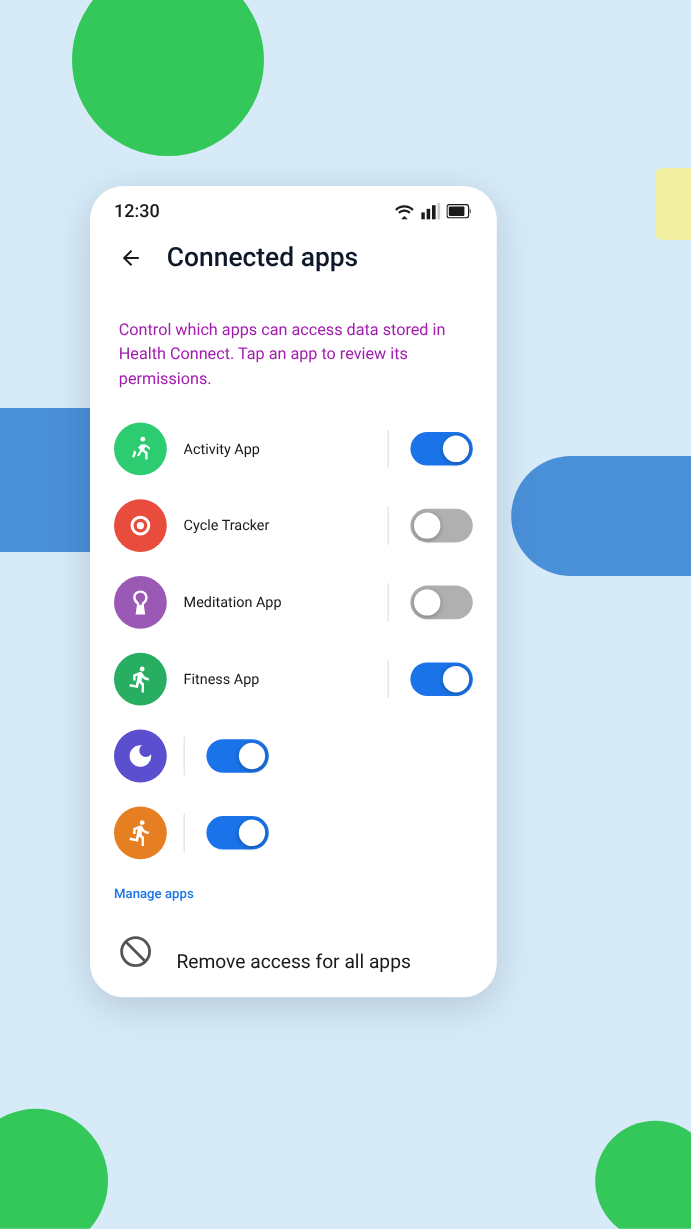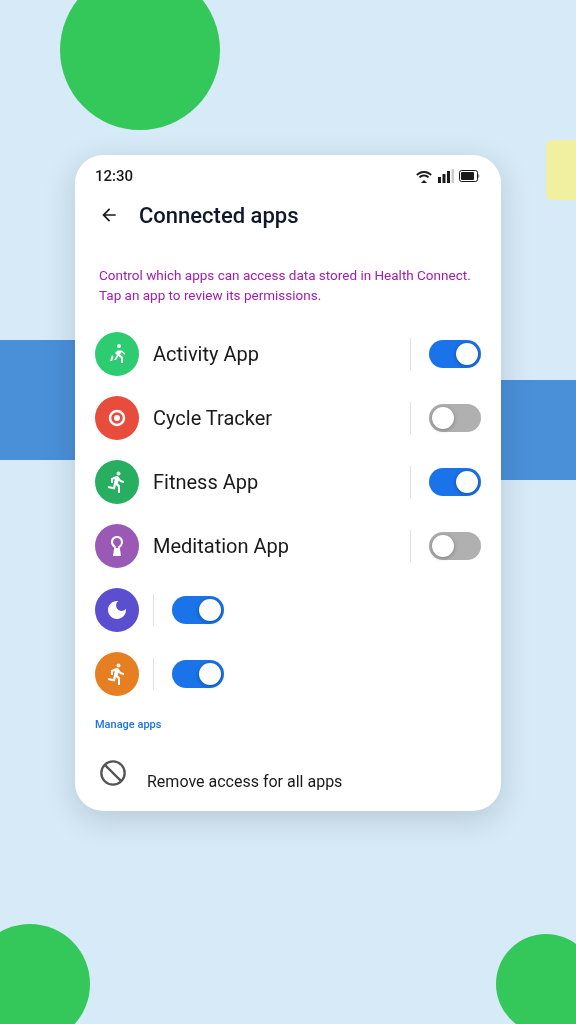--- a/index.html
+++ b/index.html
@@ -72,21 +72,21 @@
       height: 100px;
       background: #34c759;
       border-radius: 50%;
     }
 
     
     .phone-card {
       position: absolute;
       top: 155px;
       left: 75px;
-      width: 426px;
+      width: 339px;
       background: #ffffff;
       border-radius: 28px;
       box-shadow: 0 8px 32px rgba(0,0,0,0.15);
       overflow: hidden;
     }
 
     
     .status-bar {
       display: flex;
       justify-content: space-between;
@@ -161,21 +161,21 @@
       flex-shrink: 0;
     }
 
     .app-icon svg {
       width: 24px;
       height: 24px;
       fill: white;
     }
 
     .app-name {
-      font-size: 20px;
+      font-size: 12px;
       color: #1a1a1a;
       flex: 1;
     }
 
     .divider-line {
       width: 1px;
       height: 32px;
       background: #e0e0e0;
       margin-right: 4px;
     }
@@ -319,41 +319,41 @@
         </svg>
       </div>
       <span class="app-name">Cycle Tracker</span>
       <div class="divider-line"></div>
       <div class="toggle off">
         <div class="toggle-knob"></div>
       </div>
     </div>
 
     <div class="app-item">
+      <div class="app-icon" style="background:#9b59b6;">
+        <svg viewBox="0 0 24 24">
+          <path d="M12 2C8.5 2 6 4.5 6 8c0 2.4 1.3 4.5 3.2 5.7L8 22h8l-1.2-8.3C16.7 12.5 18 10.4 18 8c0-3.5-2.5-6-6-6zm0 2c2.4 0 4 1.8 4 4 0 1.7-.9 3.1-2.2 3.9l-.8.5.3 1.6H10.7l.3-1.6-.8-.5C9.9 11.1 8 9.7 8 8c0-2.2 1.6-4 4-4z"></path>
+        </svg>
+      </div>
+      <span class="app-name">Meditation App</span>
+      <div class="divider-line"></div>
+      <div class="toggle off">
+        <div class="toggle-knob"></div>
+      </div>
+    </div>
+
+    <div class="app-item">
       <div class="app-icon" style="background:#27ae60;">
         <svg viewBox="0 0 24 24">
           <path d="M13.49 5.48c1.1 0 2-.9 2-2s-.9-2-2-2-2 .9-2 2 .9 2 2 2zm-3.6 13.9l1-4.4 2.1 2v6h2v-7.5l-2.1-2 .6-3c1.3 1.5 3.3 2.5 5.5 2.5v-2c-1.9 0-3.5-1-4.3-2.4l-1-1.6c-.4-.6-1-1-1.7-1-.3 0-.5.1-.8.1l-5.2 2.2v4.7h2v-3.4l1.8-.7-1.6 8.1-4.9-1-.4 2 7 1.4z"></path>
         </svg>
       </div>
       <span class="app-name">Fitness App</span>
       <div class="divider-line"></div>
       <div class="toggle on">
-        <div class="toggle-knob"></div>
-      </div>
-    </div>
-
-    <div class="app-item">
-      <div class="app-icon" style="background:#9b59b6;">
-        <svg viewBox="0 0 24 24">
-          <path d="M12 2C8.5 2 6 4.5 6 8c0 2.4 1.3 4.5 3.2 5.7L8 22h8l-1.2-8.3C16.7 12.5 18 10.4 18 8c0-3.5-2.5-6-6-6zm0 2c2.4 0 4 1.8 4 4 0 1.7-.9 3.1-2.2 3.9l-.8.5.3 1.6H10.7l.3-1.6-.8-.5C9.9 11.1 8 9.7 8 8c0-2.2 1.6-4 4-4z"></path>
-        </svg>
-      </div>
-      <span class="app-name">Meditation App</span>
-      <div class="divider-line"></div>
-      <div class="toggle off">
         <div class="toggle-knob"></div>
       </div>
     </div>
 
     <div class="app-item">
       <div class="app-icon" style="background:#5b4fcf;">
         <svg viewBox="0 0 24 24">
           <path d="M12 3c-4.97 0-9 4.03-9 9s4.03 9 9 9 9-4.03 9-9c0-.46-.04-.92-.1-1.36-.98 1.37-2.58 2.26-4.4 2.26-2.98 0-5.4-2.42-5.4-5.4 0-1.81.89-3.42 2.26-4.4-.44-.06-.9-.1-1.36-.1z"></path>
         </svg>
       </div>

